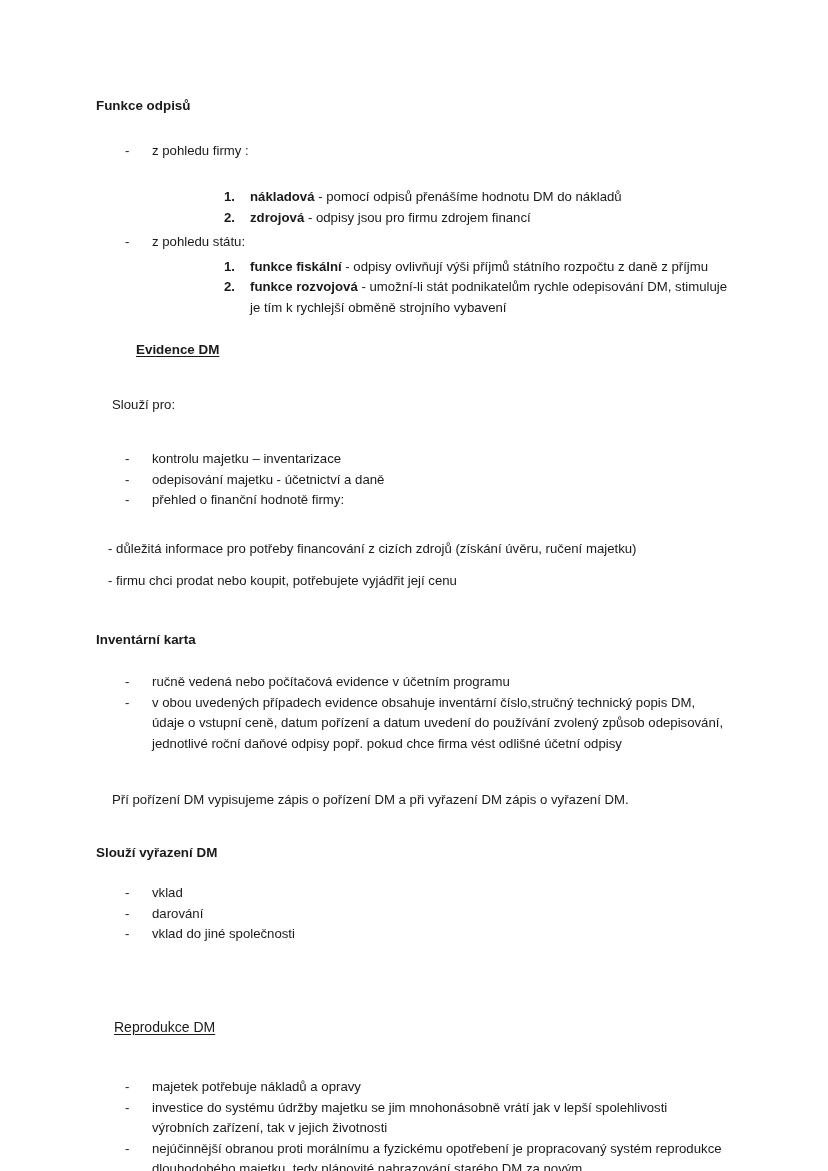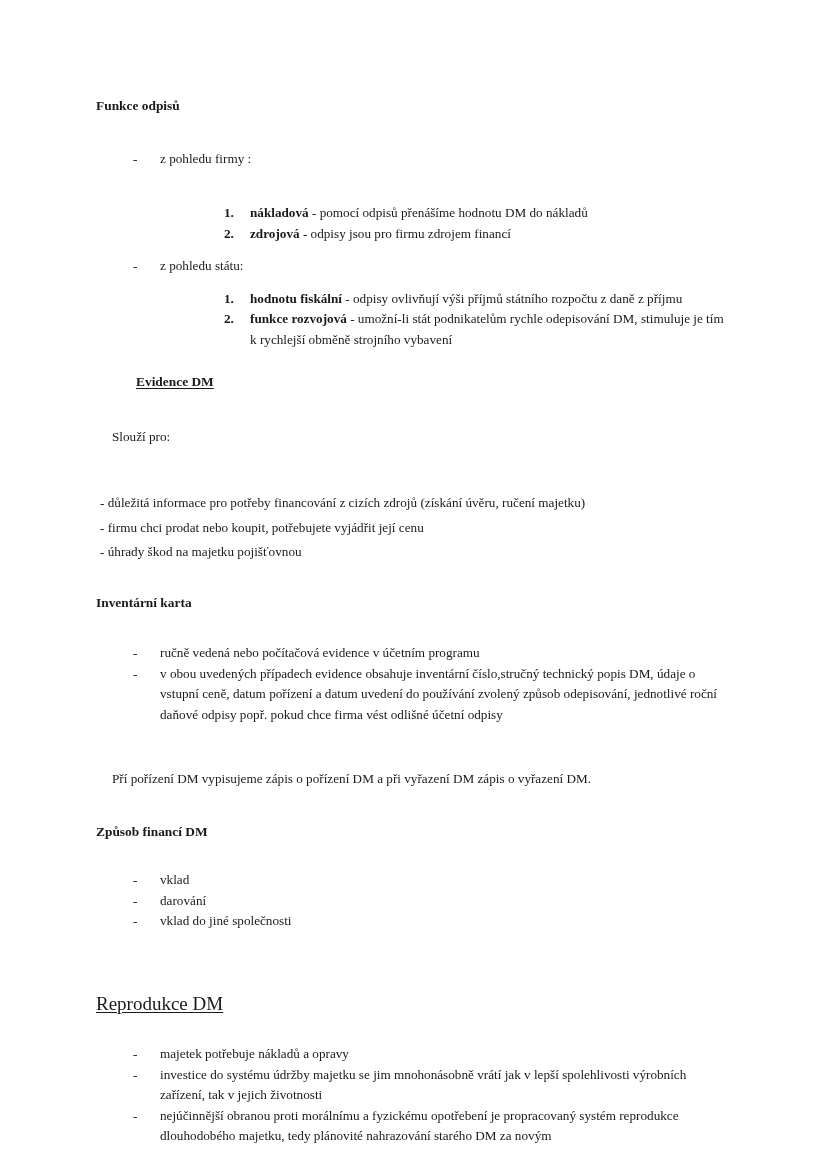--- a/index.html
+++ b/index.html
@@ -6,21 +6,21 @@
     margin: 0;
     padding: 0;
     background: #ffffff;
   }
   .page {
     position: relative;
     width: 828px;
     height: 1171px;
     background: #ffffff;
     color: #1a1a1a;
-    font-family: Liberation Serif, serif;
+    font-family: Liberation Sans, sans-serif;
     font-size: 13.2px;
     line-height: 20.5px;
     overflow: hidden;
     box-sizing: border-box;
     padding: 96px 98px 0 96px;
   }
 
   
   .h-bold {
     font-weight: bold;
@@ -30,35 +30,35 @@
   .h-bold-underline {
     font-weight: bold;
     font-size: 13.4px;
     margin: 0;
     text-decoration: underline;
     text-underline-offset: 2px;
     padding-left: 40px;
   }
   .h-underline {
     font-weight: normal;
-    font-size: 19px;
-    margin: 0;
+    font-size: 14px;
+    margin: 18px;
     text-decoration: underline;
     text-underline-offset: 2px;
   }
 
   
   p.para {
     margin: 16px;
   }
 
   
   ul.dash {
     list-style: none;
-    margin: 12px;
+    margin: 4px;
     padding: 0;
   }
   ul.dash > li {
     position: relative;
     padding-left: 52px;
     margin: 0;
   }
   ul.dash > li::before {
     content: "-";
     position: absolute;
@@ -83,21 +83,21 @@
     left: 128px;
     top: 0;
     font-weight: bold;
   }
   ol.num > li b {
     font-weight: bold;
   }
 
   
   .plainlines p {
-    margin: 4px;
+    margin: 12px;
   }
   .sp-12 { height: 12px; }
   .sp-14 { height: 14px; }
   .sp-16 { height: 16px; }
   .sp-18 { height: 18px; }
   .sp-20 { height: 20px; }
   .sp-22 { height: 22px; }
   .sp-26 { height: 26px; }
   .sp-50 { height: 50px; }
 </style>
@@ -128,44 +128,54 @@
   </ol>
 
   <ul class="dash">
     <li>
       <span>z pohledu státu:</span>
     </li>
   </ul>
 
   <ol class="num">
     <li>
-      <span class="numlabel">1.</span><b>hodnotu fiskální</b><span> - odpisy ovlivňují výši příjmů státního rozpočtu z daně z příjmu</span>
+      <span class="numlabel">1.</span><b>funkce fiskální</b><span> - odpisy ovlivňují výši příjmů státního rozpočtu z daně z příjmu</span>
     </li>
     <li>
       <span class="numlabel">2.</span><b>funkce rozvojová</b><span> - umožní-li stát podnikatelům rychle odepisování DM, stimuluje je tím k rychlejší obměně strojního vybavení</span>
     </li>
   </ol>
 
   <div class="sp-22"></div>
 
   <h2 class="h-bold-underline">Evidence DM</h2>
 
   <div class="sp-18"></div>
 
   <p class="para">Slouží pro:</p>
 
   <div class="sp-14"></div>
 
+  <ul class="dash">
+    <li>
+      <span>kontrolu majetku – inventarizace</span>
+    </li>
+    <li>
+      <span>odepisování majetku - účetnictví a daně</span>
+    </li>
+    <li>
+      <span>přehled o finanční hodnotě firmy:</span>
+    </li>
+  </ul>
 
   <div class="sp-12"></div>
 
   <div class="plainlines">
     <p>- důležitá informace pro potřeby financování z cizích zdrojů (získání úvěru, ručení majetku)</p>
     <p>- firmu chci prodat nebo koupit, potřebujete vyjádřit její cenu</p>
-    <p>- úhrady škod na majetku pojišťovnou</p>
   </div>
 
   <div class="sp-26"></div>
 
   <h2 class="h-bold">Inventární karta</h2>
 
   <div class="sp-18"></div>
 
   <ul class="dash">
     <li>
@@ -175,21 +185,21 @@
       <span>v obou uvedených případech evidence obsahuje inventární číslo,stručný technický popis DM, údaje o vstupní ceně, datum pořízení a datum uvedení do používání zvolený způsob odepisování, jednotlivé roční daňové odpisy popř. pokud chce firma vést odlišné účetní odpisy</span>
     </li>
   </ul>
 
   <div class="sp-16"></div>
 
   <p class="para">Pří pořízení DM vypisujeme zápis o pořízení DM a při vyřazení DM zápis o vyřazení DM.</p>
 
   <div class="sp-16"></div>
 
-  <h2 class="h-bold">Způsob financí DM</h2>
+  <h2 class="h-bold">Slouží vyřazení DM</h2>
 
   <div class="sp-16"></div>
 
   <ul class="dash">
     <li>
       <span>vklad</span>
     </li>
     <li>
       <span>darování</span>
     </li>

